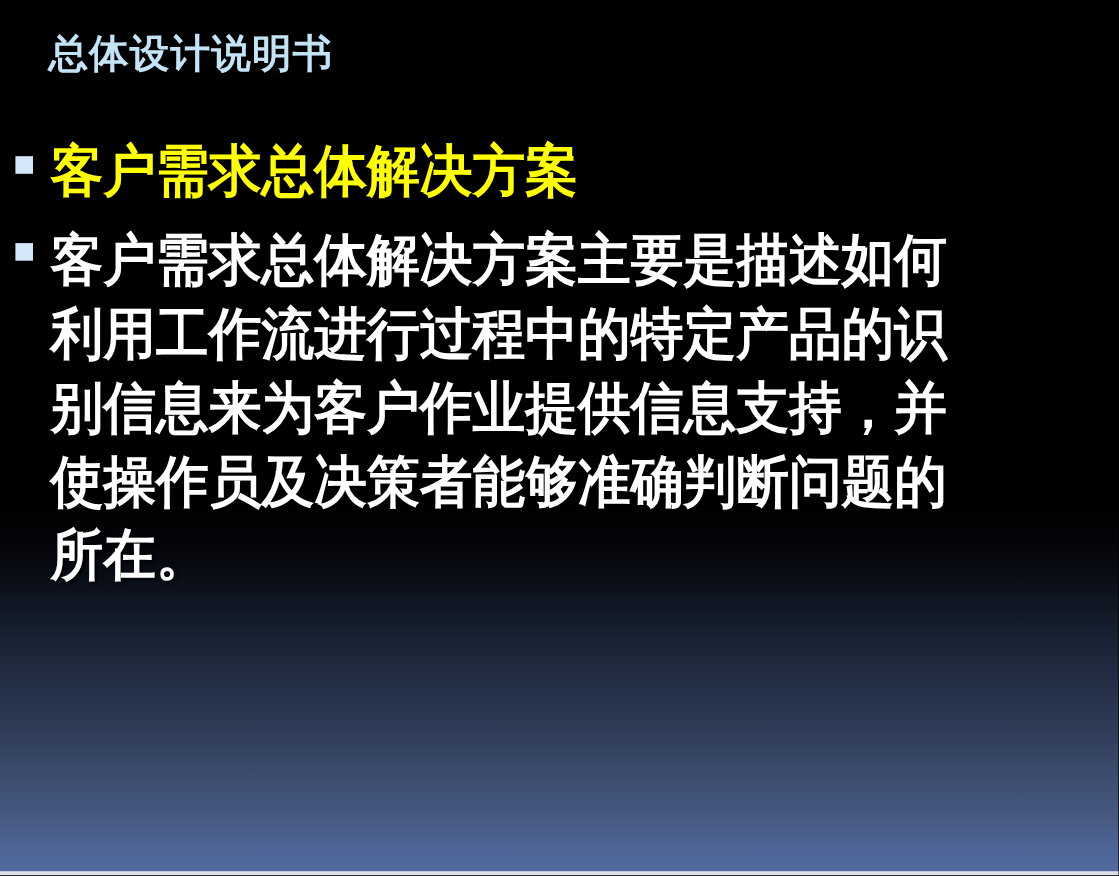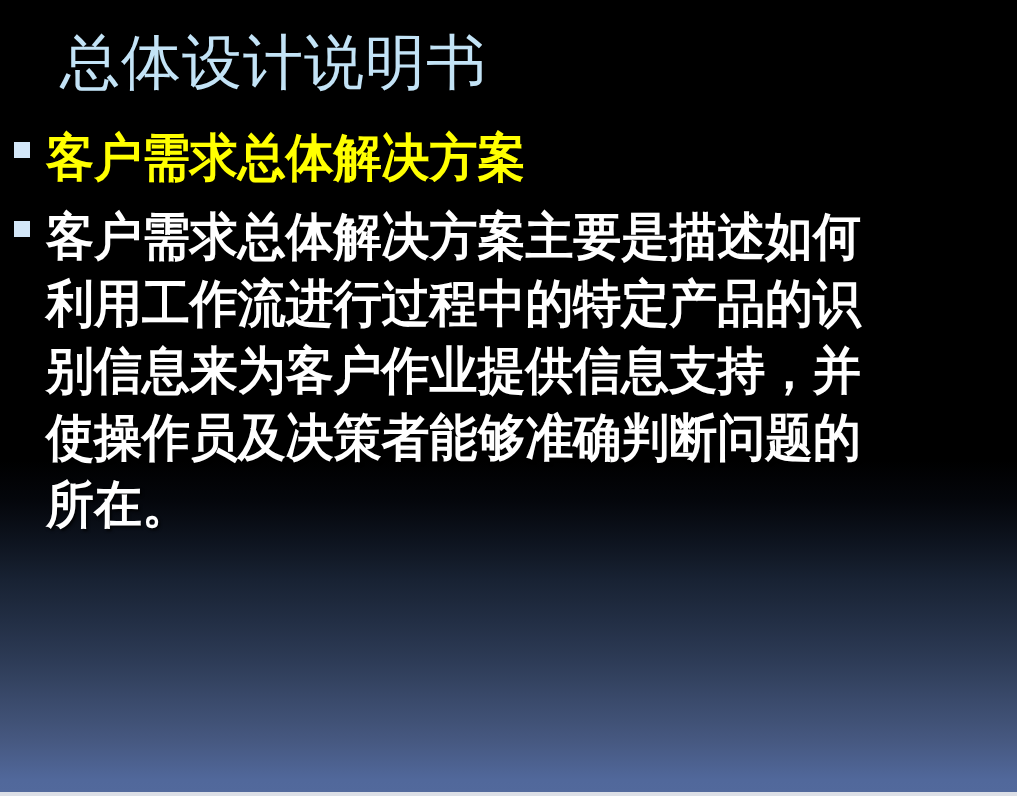--- a/index.html
+++ b/index.html
@@ -47,24 +47,24 @@
   #content {
     position: relative;
     z-index: 2;
     width: 100%;
     height: 100%;
   }
 
   
   .slide-title {
     position: absolute;
-    left: 60px;
+    left: 44px;
     top: 28px;
-    font-size: 60px;
-    font-weight: normal;
+    font-size: 36px;
+    font-weight: bold;
     letter-spacing: 1px;
     line-height: 1.15;
     white-space: nowrap;
     text-shadow: 2px 2px 3px rgba(0,0,0,0.85);
   }
 
   
   .body-block {
     position: absolute;
     left: 0;
@@ -92,21 +92,21 @@
     font-weight: bold;
     line-height: 67px;
     letter-spacing: 0px;
     padding-right: 60px;
     text-shadow: 2px 2px 3px rgba(0,0,0,0.8);
     transform: scaleX(0.94);
     transform-origin: left center;
   }
   .bullet-text.accent { color: #ffff00; }
   .bullet-text.plain  { color: #ffffff; }
-  .bullet.b1 { margin-bottom: 12px; }
+  .bullet.b1 { margin-bottom: 12px; font-family: Liberation Serif, serif; }
   .bullet.b2 { margin-bottom: 20px; }
   .bullet.b3 { margin-bottom: 0; }
 </style>
 </head>
 <body>
 
 <div id="slide">
 
   <div id="slide-bg"></div>
 

